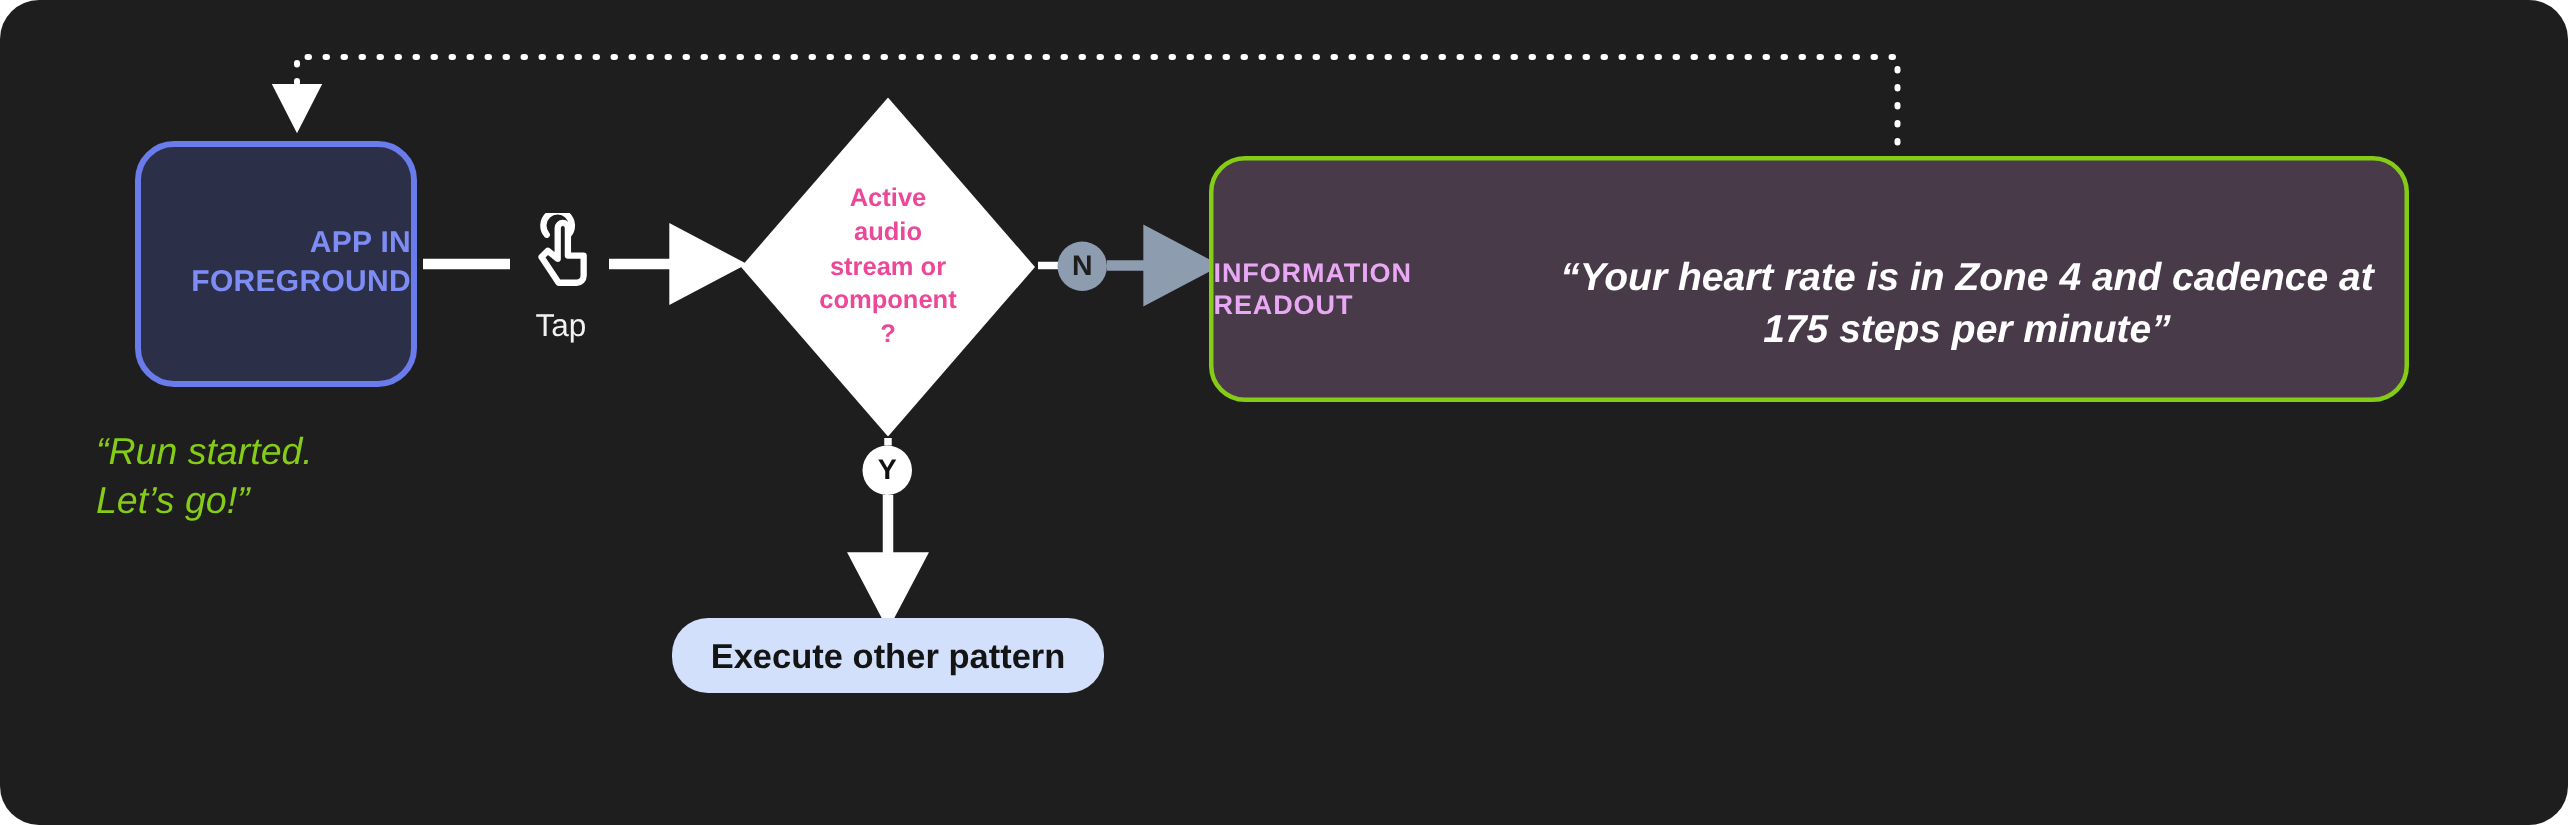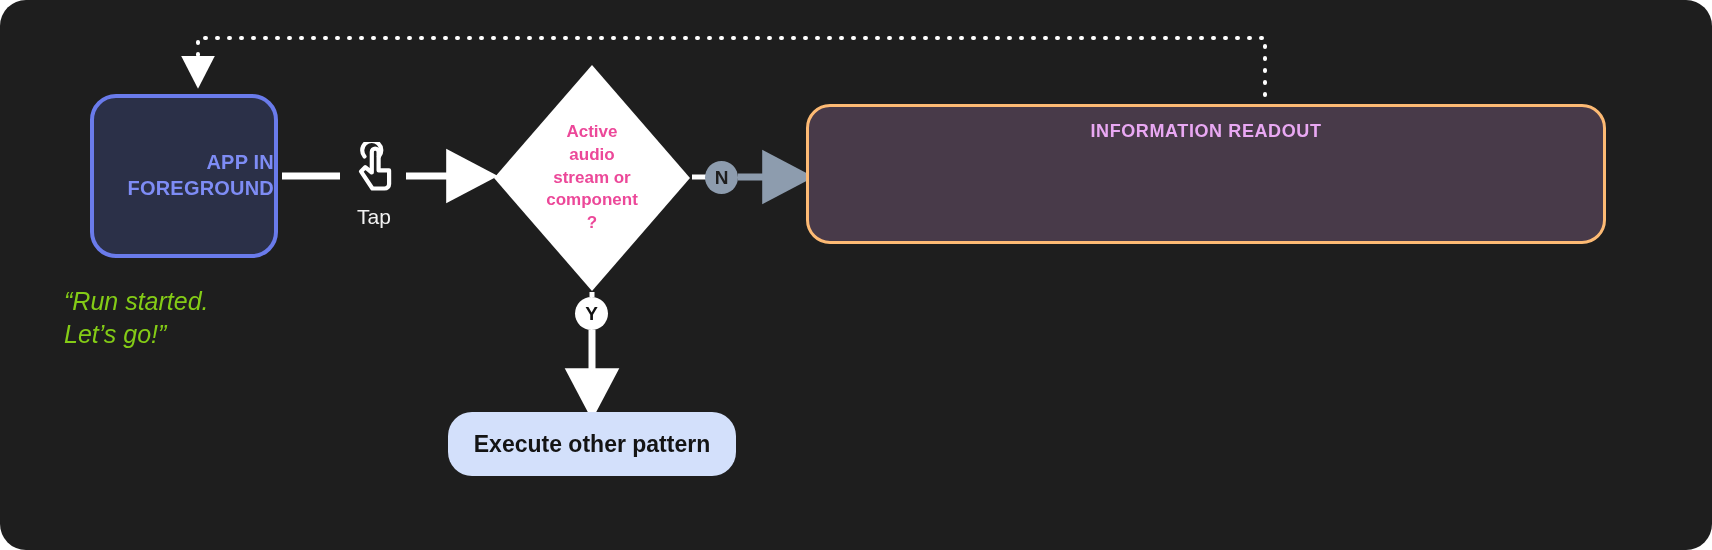--- a/index.html
+++ b/index.html
@@ -111,25 +111,25 @@
     width: 33px; height: 33px;
     background: #ffffff;
     color: #111111;
     font-size: 19px;
   }
 
   
   #readout {
     position: absolute;
     left: 806px; top: 104px;
-    width: 800px; height: 140px;
+    width: 800px; height: 164px;
     background: #483a49;
-    border: 3px solid #fdba74;
+    border: 3px solid #84cc16;
     border-radius: 24px;
-    display: flex; flex-direction: column;
+    display: flex; flex-direction: row;
     align-items: center; justify-content: flex-start;
     padding-top: 14px;
   }
   #readout .readout-title {
     color: #e9a8f3;
     font-size: 18px;
     font-weight: 700;
     letter-spacing: 0.6px;
   }
   #readout .readout-body {
@@ -140,21 +140,21 @@
     font-weight: 700;
     font-style: italic;
     line-height: 1.34;
     text-align: center;
   }
 
   
   #exec-pill {
     position: absolute;
     left: 448px; top: 412px;
-    width: 288px; height: 64px;
+    width: 288px; height: 50px;
     background: #d3e0fb;
     border-radius: 24px;
     display: flex; align-items: center; justify-content: center;
   }
   #exec-pill .plabel {
     color: #141414;
     font-size: 23px;
     font-weight: 700;
   }
 </style>
@@ -217,19 +217,20 @@
 stream or
 component
 ?</div>
   </div>
 
   <div class="branch-badge" id="badge-n">N</div>
   <div class="branch-badge" id="badge-y">Y</div>
 
   <div id="readout">
     <div class="readout-title">INFORMATION READOUT</div>
+    <div class="readout-body">“Your heart rate is in Zone 4 and cadence at 175 steps per minute”</div>
   </div>
 
   <div id="exec-pill">
     <span class="plabel">Execute other pattern</span>
   </div>
 
 </div>
 
 </body></html>

